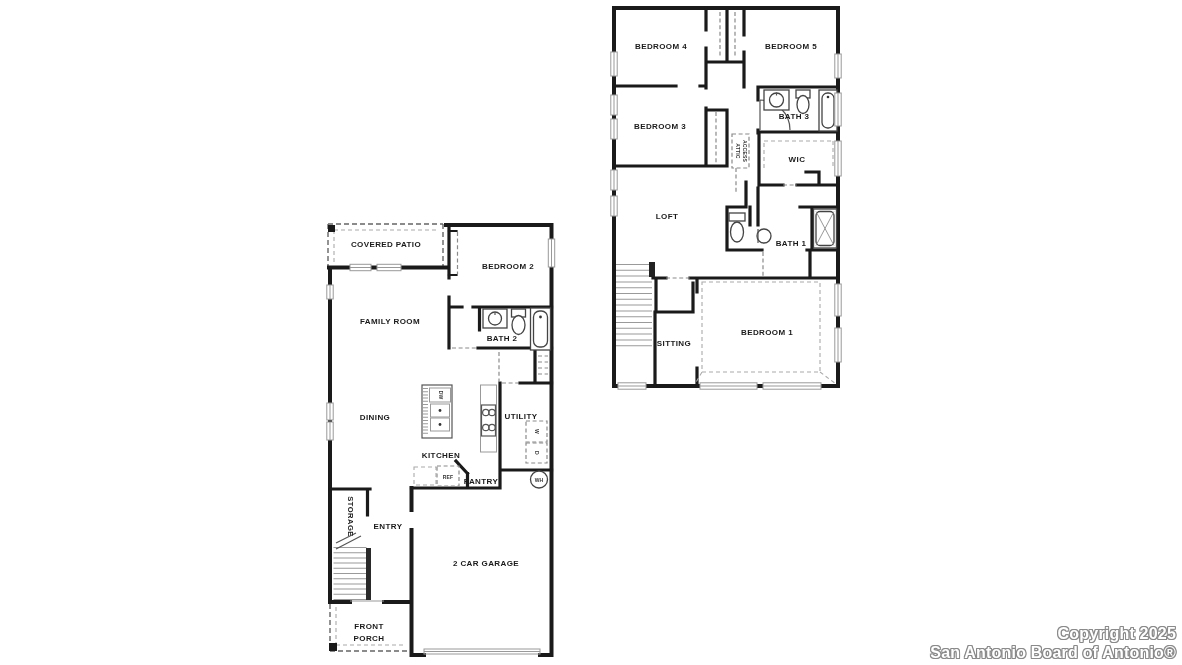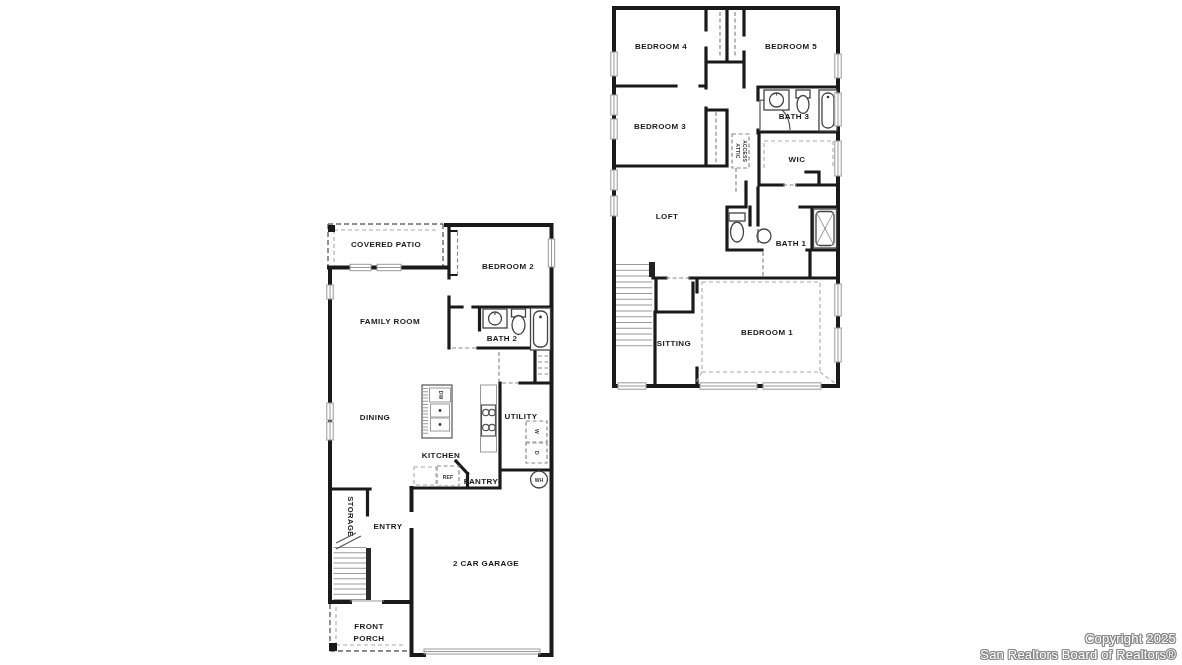--- a/index.html
+++ b/index.html
@@ -26,21 +26,21 @@
             text-anchor:middle; letter-spacing:0.4px; }
   .lbl-sm { font:bold 5px "Liberation Sans",sans-serif; fill:#333;
             text-anchor:middle; letter-spacing:0.2px; }
   .lbl-v  { font:bold 7.5px "Liberation Sans",sans-serif; fill:#1a1a1a;
             text-anchor:middle; letter-spacing:0.5px; }
   .win rect { fill:#fff; stroke:#999; stroke-width:1; }
   .win line { stroke:#999; stroke-width:1; }
 
   .copyright {
     position:absolute; right:6px; bottom:2px; text-align:right;
-    font-weight:normal; font-size:13px; line-height:1.22; letter-spacing:0.2px;
+    font-weight:bold; font-size:16px; line-height:1.22; letter-spacing:0.2px;
     color:#ffffff;
     text-shadow:-1px -1px 0 #8a8a8a, 1px -1px 0 #8a8a8a, -1px 1px 0 #8a8a8a,
                  1px 1px 0 #8a8a8a, 0 -1px 0 #8a8a8a, 0 1px 0 #8a8a8a,
                 -1px 0 0 #8a8a8a, 1px 0 0 #8a8a8a;
   }
 </style>
 </head>
 <body>
 
 <div class="canvas">
@@ -350,15 +350,15 @@
       <text class="lbl" x="667" y="219">LOFT</text>
       <text class="lbl" x="791" y="246">BATH 1</text>
       <text class="lbl" x="674" y="346">SITTING</text>
       <text class="lbl" x="767" y="335">BEDROOM 1</text>
     </g>
   </g>
 </svg>
 
   <div class="copyright">
     <div>Copyright 2025</div>
-    <div>San Realtors Board of Realtors®</div>
+    <div>San Antonio Board of Antonio®</div>
   </div>
 </div>
 
 </body></html>

